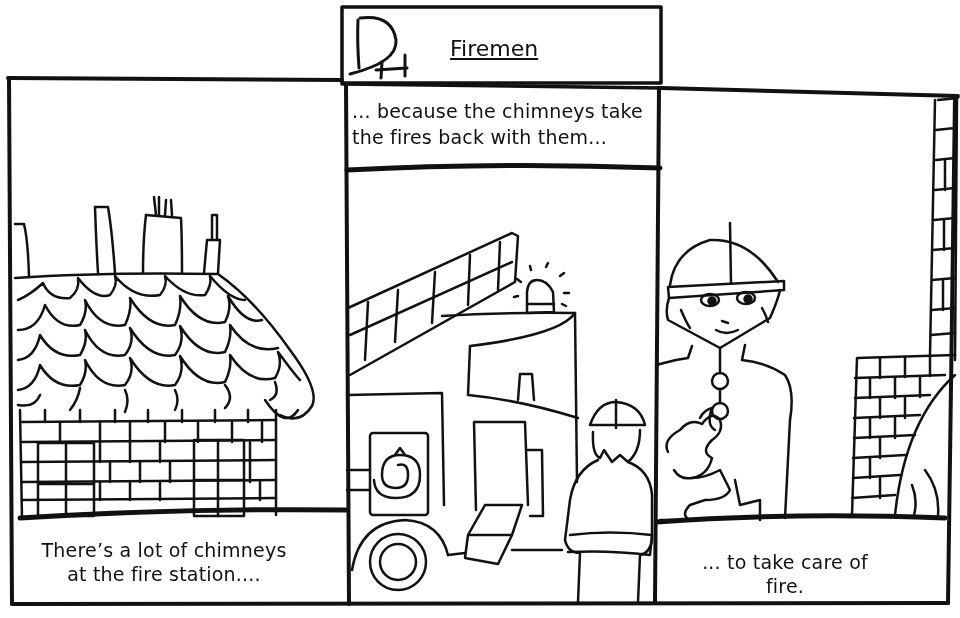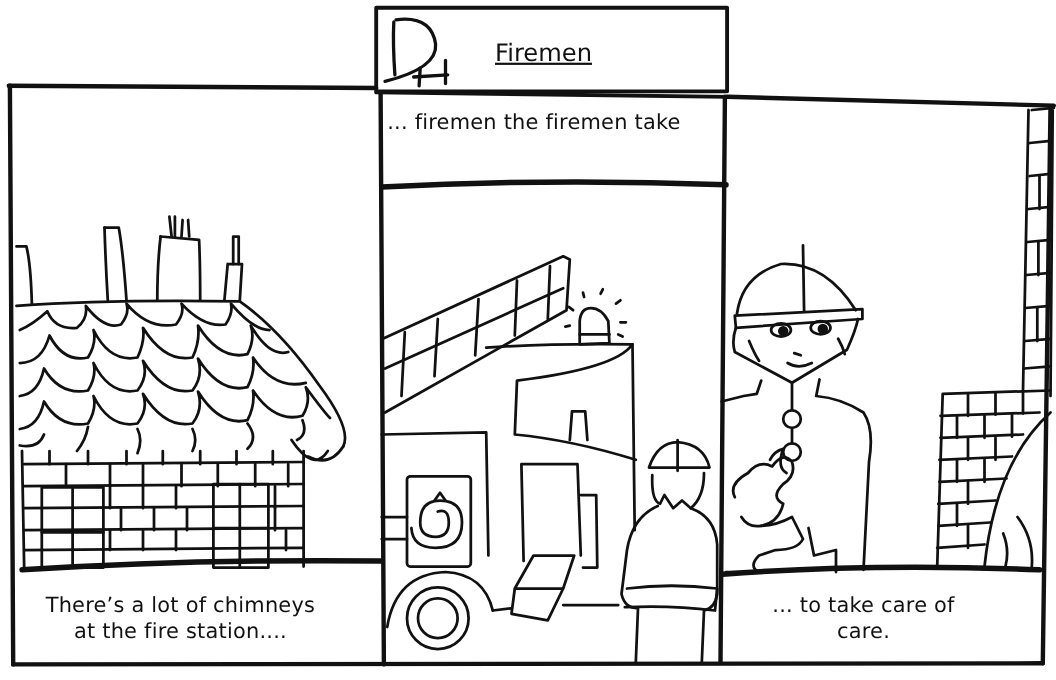--- a/index.html
+++ b/index.html
@@ -156,24 +156,25 @@
     <path d="M880 358 L880 378 M905 357 L905 377 M930 356 L930 376 M870 378 L870 398 M895 378 L895 398 M920 377 L920 397 M880 398 L880 418 M905 398 L905 418 M870 418 L870 438 M895 418 L895 438 M880 438 L880 458 M870 458 L870 478 M880 478 L880 498"></path>
     <path d="M955 375 Q905 420 895 515"></path>
 
     <path d="M912 485 Q918 500 914 515 M925 470 Q940 490 938 515"></path>
   </g>
 </svg>
 
 <div class="title-text" style="left:450px; top:36px;">Firemen</div>
 
 <div class="caption panel" style="left:352px; top:98px; width:300px; text-align:left; font-size:19px; line-height:26px;">
-  <div>... firemen the firemen take</div>
+  <div>... because the chimneys take</div>
+  <div>the fires back with them...</div>
 </div>
 
 <div class="caption panel" style="left:4px; top:538px; width:320px;">
   <div>There’s a lot of chimneys</div>
   <div>at the fire station....</div>
 </div>
 
-<div class="caption panel" style="left:665px; top:538px; width:240px;">
+<div class="caption panel" style="left:665px; top:550px; width:240px;">
   <div>... to take care of</div>
-  <div>care.</div>
+  <div>fire.</div>
 </div>
 
 </body></html>

